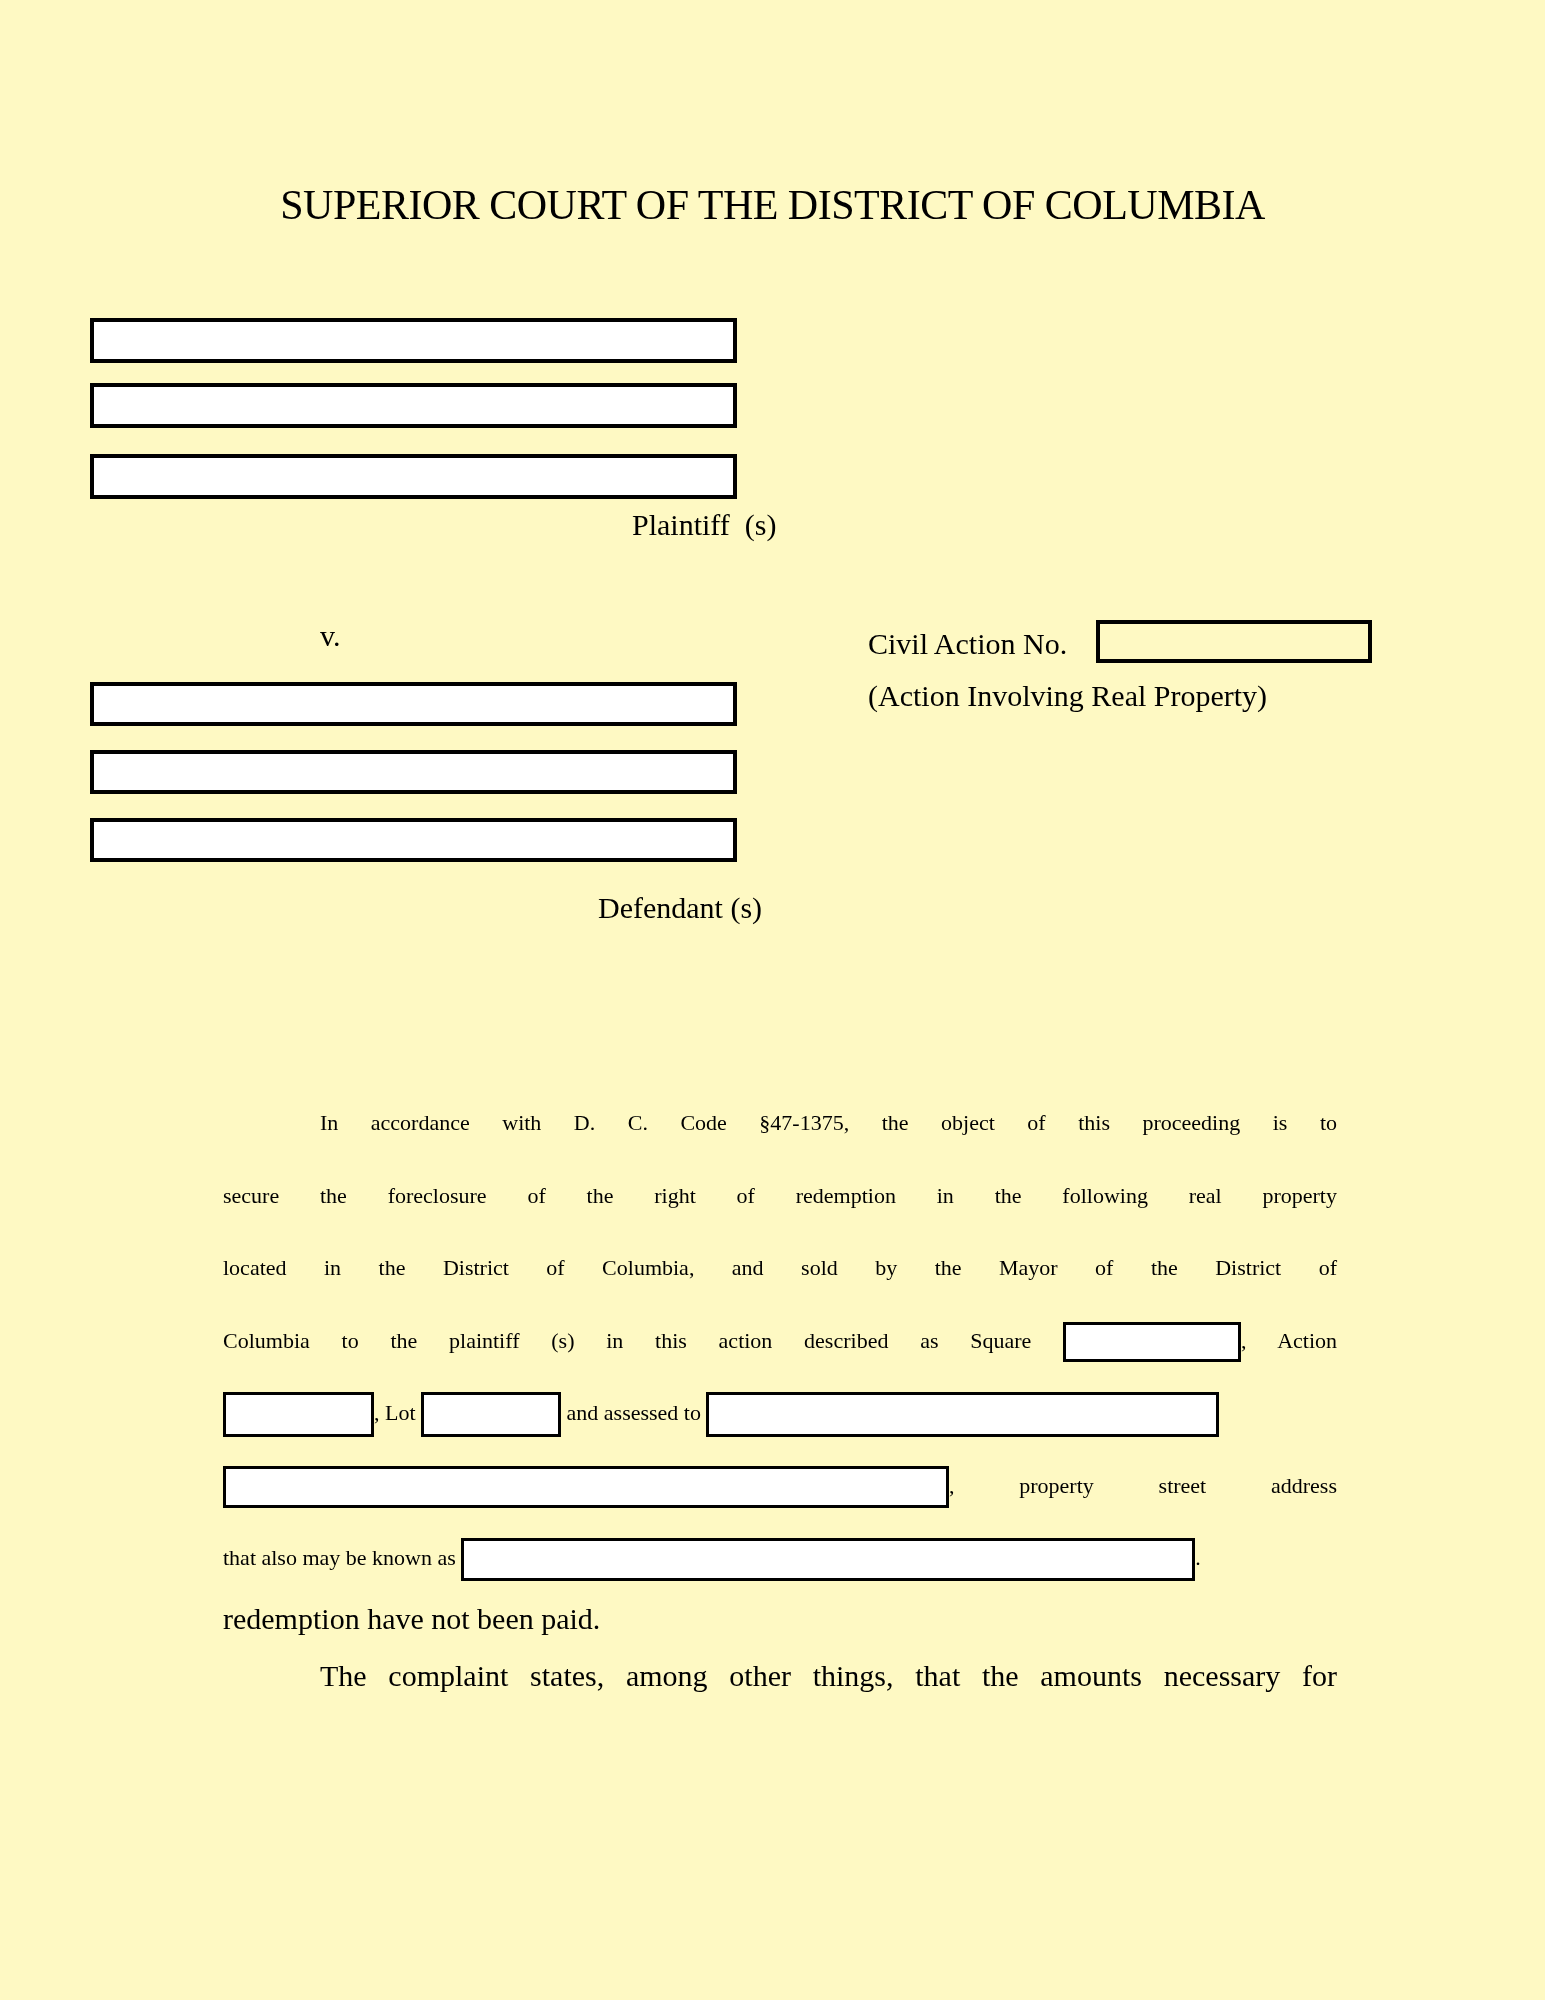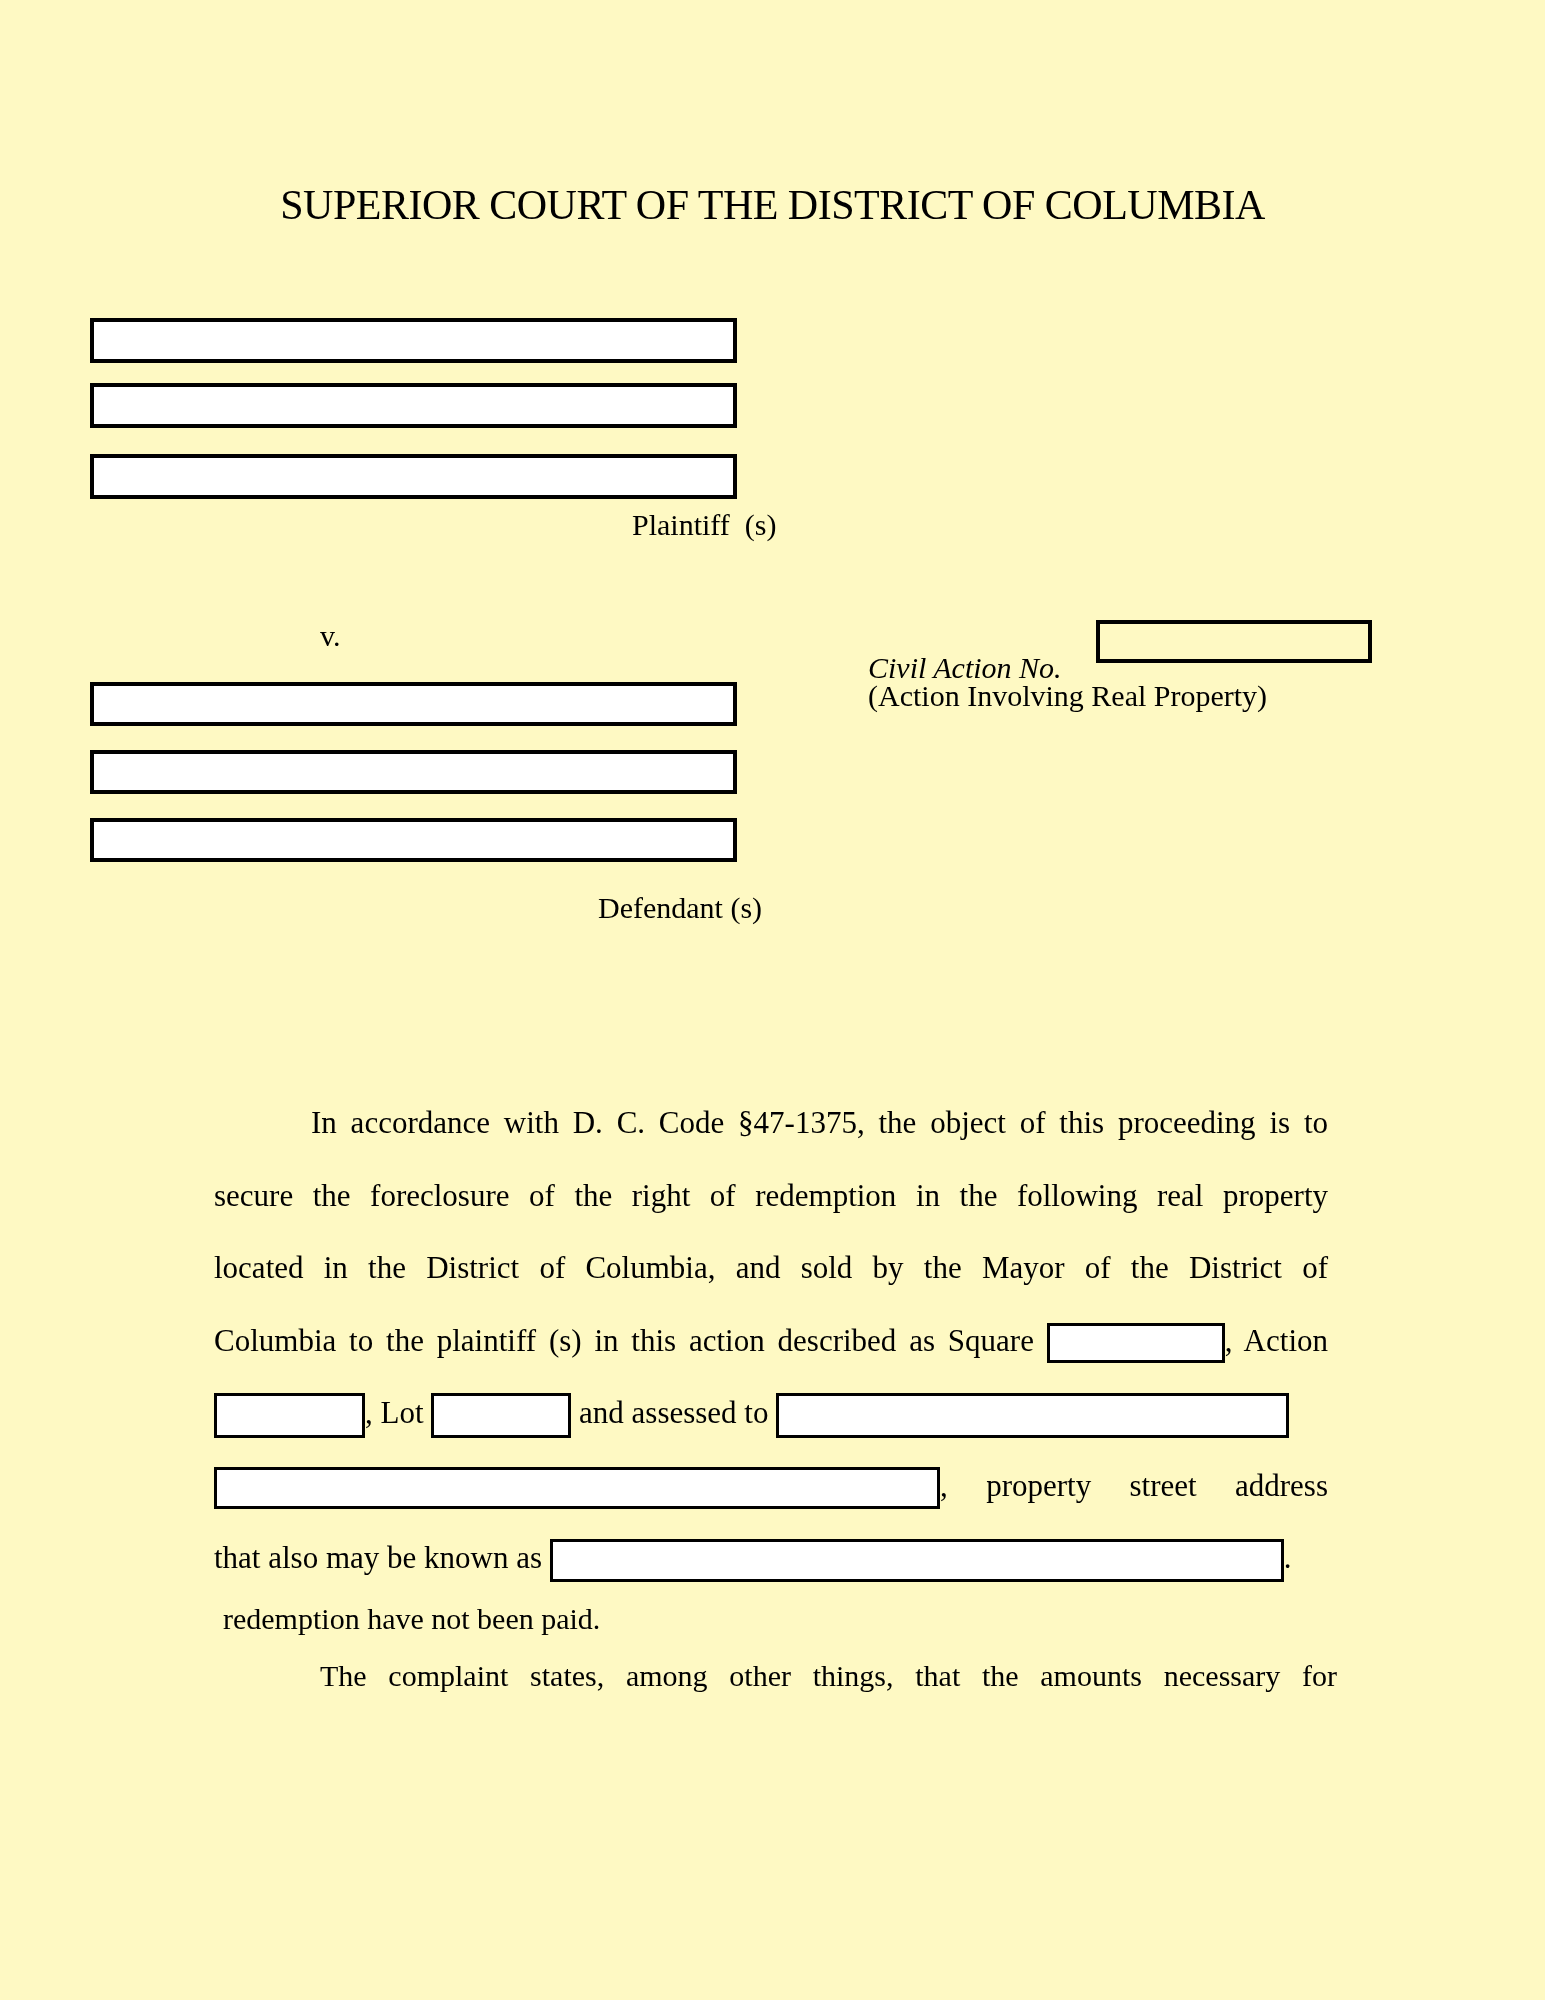--- a/index.html
+++ b/index.html
@@ -33,40 +33,40 @@
   .pbox1 { top: 318px; }
   .pbox2 { top: 383px; }
   .pbox3 { top: 454px; }
   .dbox1 { top: 682px; height: 44px; }
   .dbox2 { top: 750px; height: 44px; }
   .dbox3 { top: 818px; height: 44px; }
 
   .label30 { font-size: 30px; white-space: pre; }
   .plaintiff-label { left: 632px; top: 508px; }
   .versus { left: 320px; top: 619px; }
-  .ca-label { left: 868px; top: 651px; font-style: italic; }
+  .ca-label { left: 868px; top: 627px; }
   .ca-box {
     position: absolute; left: 1096px; top: 620px;
     width: 276px; height: 43px;
     border: 4px solid #000; box-sizing: border-box;
     font-size: 28px; line-height: 35px; padding: 0 8px;
   }
   .action-note { left: 868px; top: 679px; }
   .defendant-label { left: 598px; top: 891px; }
 
   .order-heading {
     top: 996px; font-size: 30px;
     text-decoration: underline;
     text-decoration-thickness: 3px;
     text-underline-offset: 5px;
   }
 
   .para1 {
-    position: absolute; left: 214px; top: 1087px; width: 1114px;
-    font-size: 31px;
+    position: absolute; left: 223px; top: 1087px; width: 1114px;
+    font-size: 22px;
   }
   .para1 .ln { line-height: 72.5px; }
   .para2 {
     position: absolute; left: 223px; top: 1590px; width: 1114px;
     font-size: 30px;
   }
   .para2 .ln { line-height: 57px; }
   .jl { text-align: justify; text-align-last: justify; }
   .indent { padding-left: 97px; box-sizing: border-box; }
 

